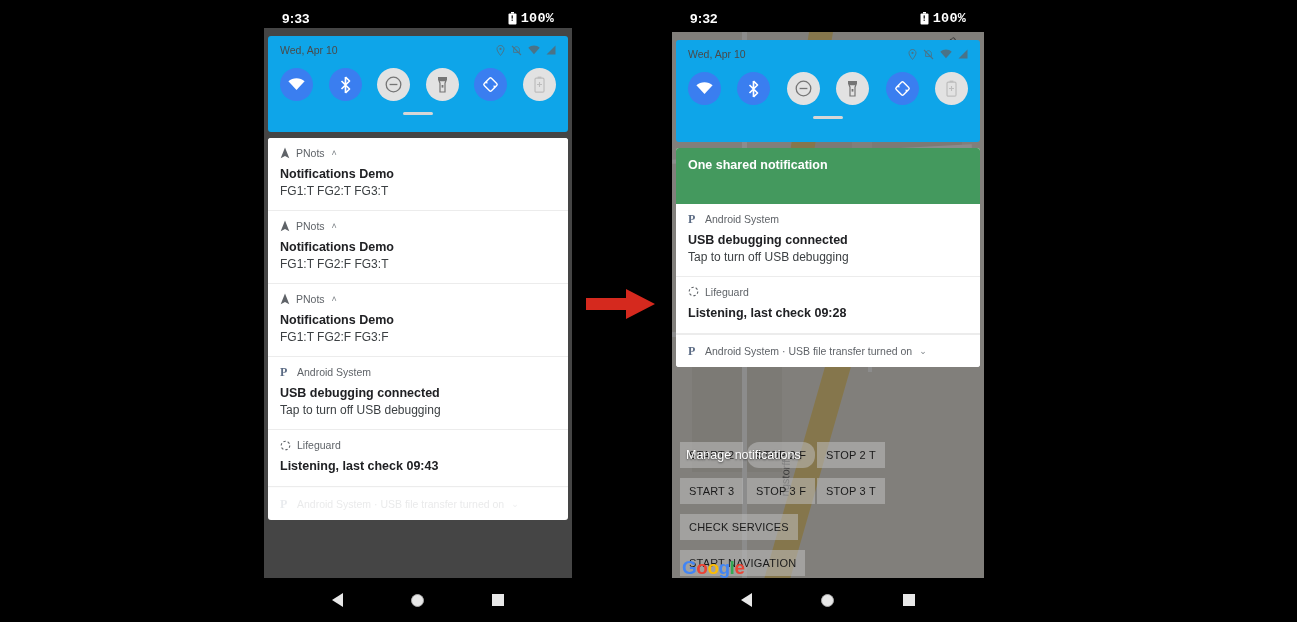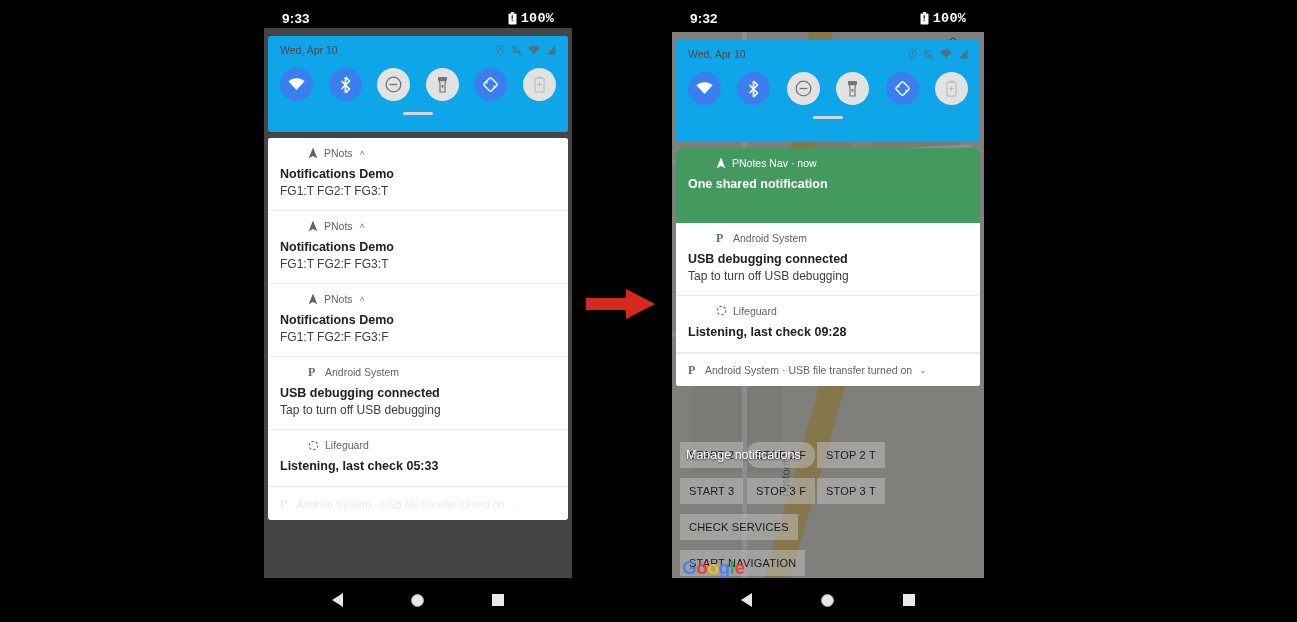--- a/index.html
+++ b/index.html
@@ -75,21 +75,21 @@
   .notif-list-right { top: 116px; }
 
   .notif {
     padding: 9px 12px 11px 12px;
     border-bottom: 1px solid #ececec;
     background: #fff;
   }
   .notif:last-child { border-bottom: none; }
   .notif-head {
     display: flex; align-items: center; gap: 6px;
-    font-size: 10.5px; color: #5f6368; margin-bottom: 7px; margin-left: 28px;
+    font-size: 10.5px; color: #5f6368; margin-bottom: 7px;
   }
   .notif-title { font-size: 12.5px; font-weight: bold; color: #202124; line-height: 1.35; }
   .notif-body  { font-size: 12px; color: #3c4043; line-height: 1.35; }
   .chev { font-size: 9px; color: #80868b; margin-left: 1px; }
 
   .notif.green { background: #44995e; border-bottom: none; padding-bottom: 30px; }
   .notif.green .notif-head { color: #ffffff; }
   .notif.green .notif-title { color: #ffffff; }
 
   .notif.faded { opacity: .14; }
@@ -328,21 +328,21 @@
 
           <div class="notif">
             <div class="notif-head">
               <span>
                 <svg width="11" height="11" viewBox="0 0 11 11">
                     <circle cx="5.5" cy="5.5" r="4.3" fill="none" stroke="#5f6368" stroke-width="1.1" stroke-dasharray="2.4 2"></circle>
                   </svg>
               </span>
               <span>Lifeguard</span>
             </div>
-            <div class="notif-title">Listening, last check 05:33</div>
+            <div class="notif-title">Listening, last check 09:43</div>
           </div>
 
           <div class="notif summary faded">
             <span>
               <svg width="11" height="12" viewBox="0 0 11 12">
                   <text x="0" y="10" font-family="Liberation Serif, serif" font-size="12" font-weight="bold" fill="#5b6b84">P</text>
                 </svg>
             </span>
             <span>Android System · USB file transfer turned on</span>
             <span class="chev">⌄</span>
@@ -494,28 +494,20 @@
                   <path d="M5.5 6v5 M3 8.5h5" stroke="#bdbdbd" stroke-width="1.1"></path>
                 </svg>
             </div>
           </div>
           <div class="qs-handle"></div>
         </div>
 
         <div class="notif-list notif-list-right">
 
           <div class="notif green">
-            <div class="notif-head">
-              <span>
-                <svg width="10" height="12" viewBox="0 0 10 12">
-                    <path d="M5 0.5 9.3 11.3 5 9.1 0.7 11.3z" fill="#ffffff"></path>
-                  </svg>
-              </span>
-              <span>PNotes Nav · now</span>
-            </div>
             <div class="notif-title">One shared notification</div>
           </div>
 
           <div class="notif">
             <div class="notif-head">
               <span>
                 <svg width="11" height="12" viewBox="0 0 11 12">
                     <text x="0" y="10" font-family="Liberation Serif, serif" font-size="12" font-weight="bold" fill="#5b6b84">P</text>
                   </svg>
               </span>

